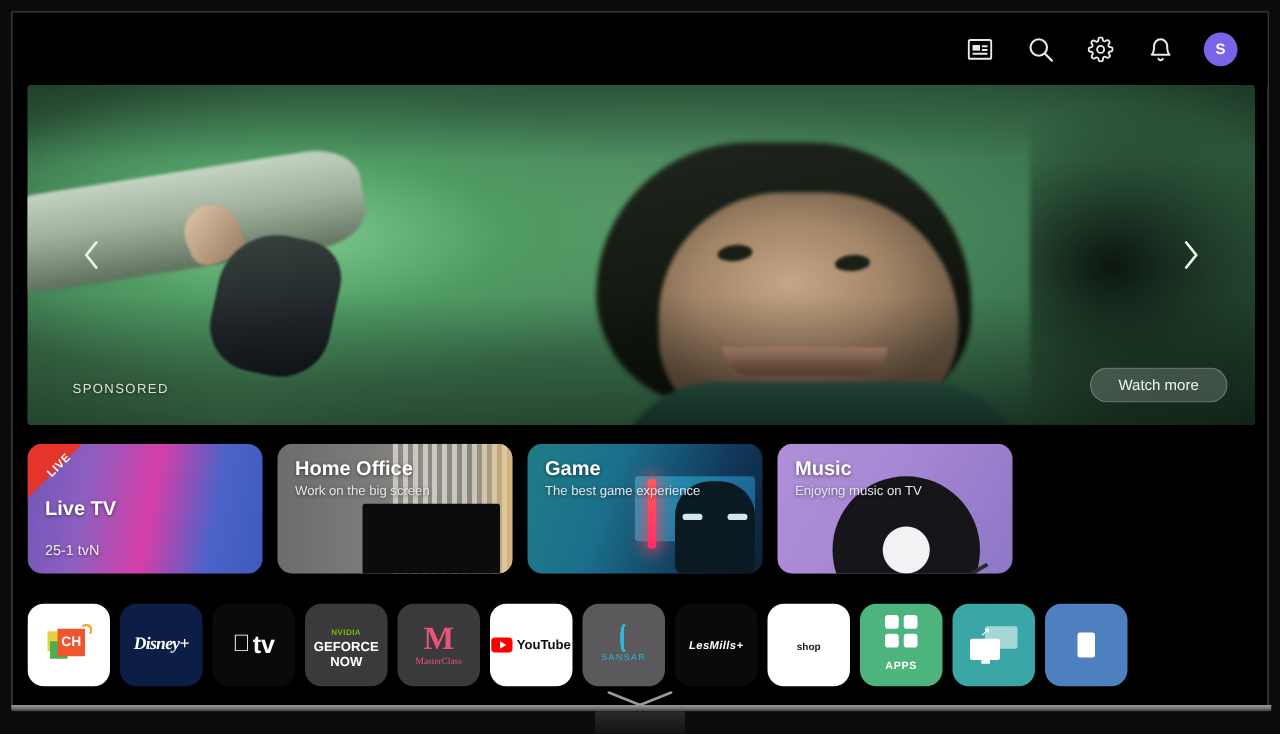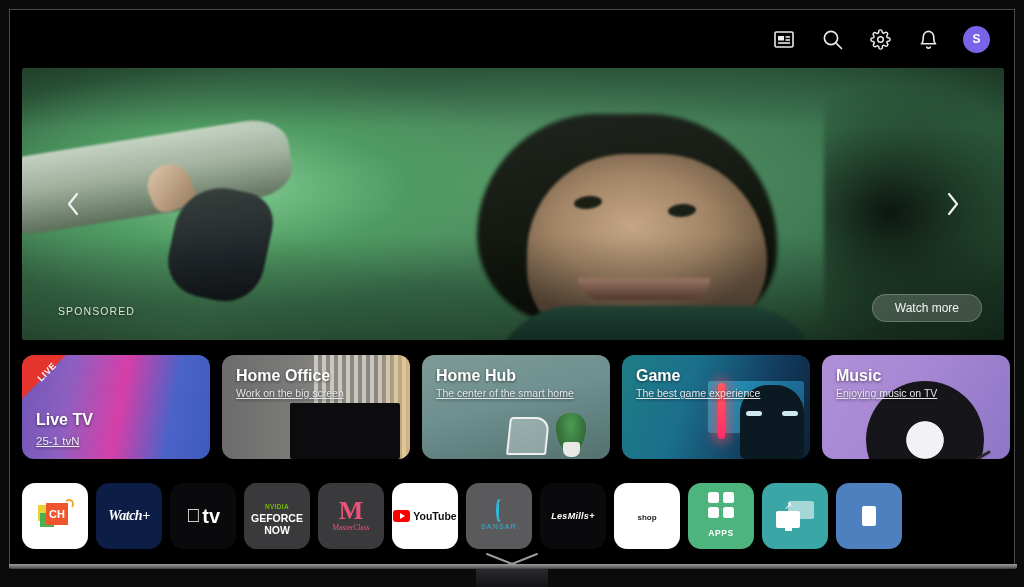--- a/index.html
+++ b/index.html
@@ -203,25 +203,24 @@
     position: absolute; left: 14px; top: 12px;
     font-size: 16px; font-weight: bold; color: #fff;
     text-shadow: 0 1px 3px rgba(0,0,0,.55);
     z-index: 4;
   }
   .cat-card .cs {
     position: absolute; left: 14px; top: 32px;
     font-size: 10.5px; color: #e3e6ea;
     text-shadow: 0 1px 3px rgba(0,0,0,.55);
     z-index: 4;
-    text-decoration: underline;
   }
   
   #card-livetv { background: linear-gradient(100deg,#6f57b8 0%, #8e5fc0 26%, #d63fa8 52%, #4a63c8 78%, #3f5bbd 100%); }
-  #card-livetv .ct { top: auto; bottom: 30px; }
+  #card-livetv .ct { top: auto; bottom: 42px; }
   #card-livetv .cs { top: auto; bottom: 12px; font-size: 11.5px; color:#eceef3; }
   #live-badge {
     position: absolute; left: 0; top: 0; width: 62px; height: 62px; z-index: 5;
     overflow: hidden;
   }
   #live-badge .tri {
     position: absolute; left: -31px; top: -31px;
     width: 62px; height: 62px; background: #e5342c;
     transform: rotate(45deg);
   }
@@ -471,27 +470,20 @@
     </div>
 
     <div class="cat-card" id="card-office">
       <div class="blinds"></div>
         <div class="warm"></div>
         <div class="tvset"></div>
       <div class="ct">Home Office</div>
       <div class="cs">Work on the big screen</div>
     </div>
 
-    <div class="cat-card" id="card-hub">
-      <div class="chair"></div>
-        <div class="plant"></div>
-        <div class="pot"></div>
-      <div class="ct">Home Hub</div>
-      <div class="cs">The center of the smart home</div>
-    </div>
 
     <div class="cat-card" id="card-game">
       <div class="screen"></div>
         <div class="neon"></div>
         <div class="chairg"></div>
       <div class="ct">Game</div>
       <div class="cs">The best game experience</div>
     </div>
 
     <div class="cat-card" id="card-music">
@@ -510,21 +502,21 @@
         <div class="sq1"></div>
           <div class="sq2"></div>
         <div class="sq3">CH</div>
         <div class="wifi"></div>
       </div>
     </div>
 
 
 
     <div class="app-tile t-navy">
-      <span class="lg-disney">Watch+</span>
+      <span class="lg-disney">Disney+</span>
     </div>
 
     <div class="app-tile t-black">
       <span class="lg-appletv">
         <span class="apple"></span>
         <span>tv</span>
       </span>
     </div>
 
     <div class="app-tile t-dark">

